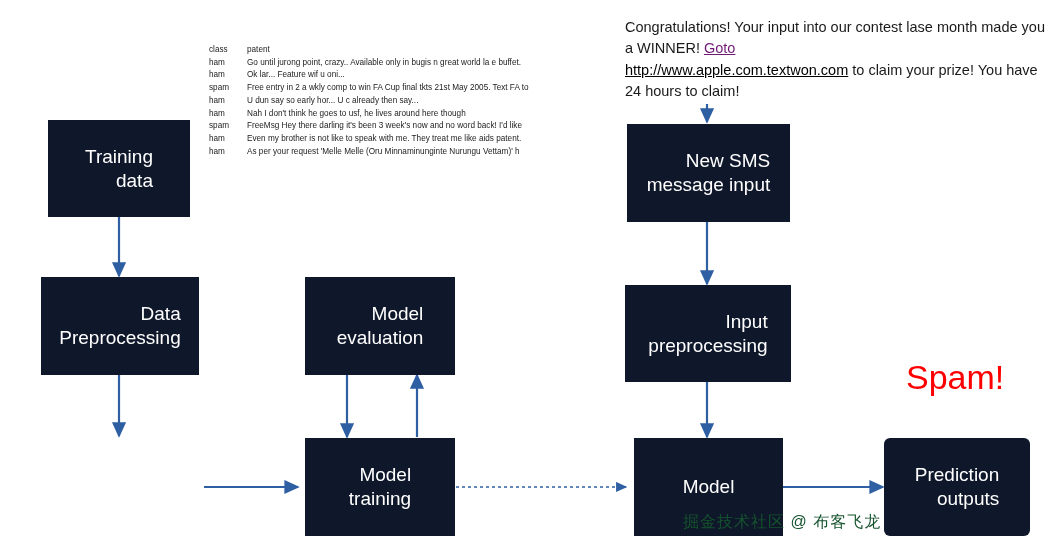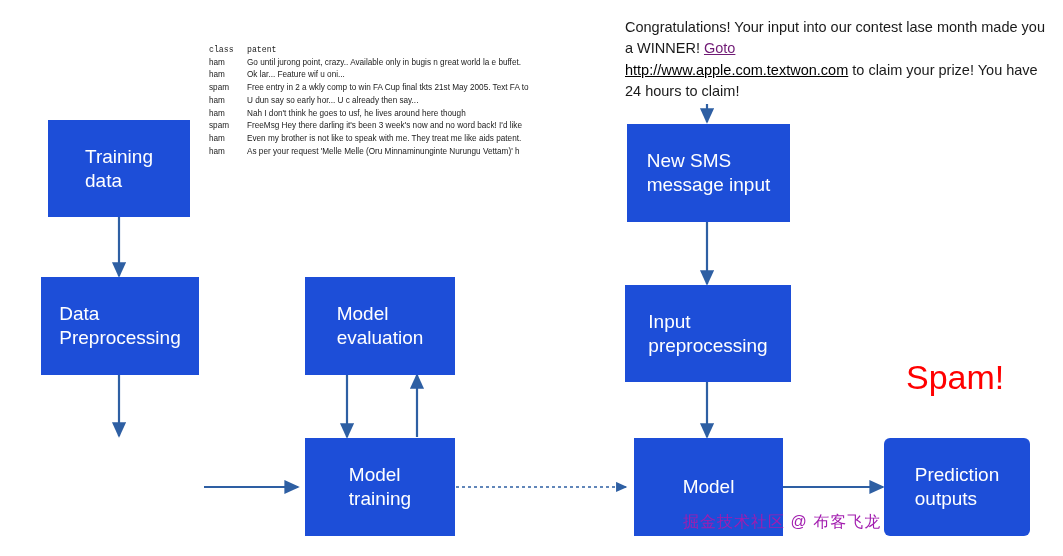--- a/index.html
+++ b/index.html
@@ -12,26 +12,26 @@
   }
   #canvas {
     position: relative;
     width: 1063px;
     height: 556px;
     background: #ffffff;
     overflow: hidden;
   }
   .box {
     position: absolute;
-    background: #1d4ed8;
+    background: #0f172a;
     color: #ffffff;
     display: flex;
     align-items: center;
     justify-content: center;
-    text-align: left;
+    text-align: right;
     font-size: 19px;
     line-height: 1.25;
     padding: 2px 6px;
     box-sizing: border-box;
   }
   .box span { display: block; }
   svg.arrows {
     position: absolute;
     left: 0;
     top: 0;
@@ -51,21 +51,21 @@
     border-collapse: collapse;
     line-height: 1.55;
   }
   #sample-table td {
     padding: 0 2px 0 0;
     white-space: nowrap;
     overflow: hidden;
     vertical-align: top;
   }
   #sample-table td.c-class { width: 36px; }
-  #sample-table tr.header td { color: #222; font-family: Liberation Mono, monospace; }
+  #sample-table tr.header td { color: #222; }
   
   #sms-text {
     position: absolute;
     left: 625px;
     top: 17px;
     width: 420px;
     font-size: 14.5px;
     color: #1a1a1a;
     line-height: 1.48;
   }
@@ -84,21 +84,21 @@
     font-size: 34px;
     color: #ff0000;
     font-family: "Liberation Sans", sans-serif;
   }
   
   #watermark {
     position: absolute;
     left: 683px;
     top: 512px;
     font-size: 16px;
-    color: #a21caf;
+    color: #14532d;
     letter-spacing: 1px;
     white-space: nowrap;
   }
 </style>
 </head>
 <body>
 
 <div id="canvas">
 
   <svg class="arrows" viewBox="0 0 1063 556">

